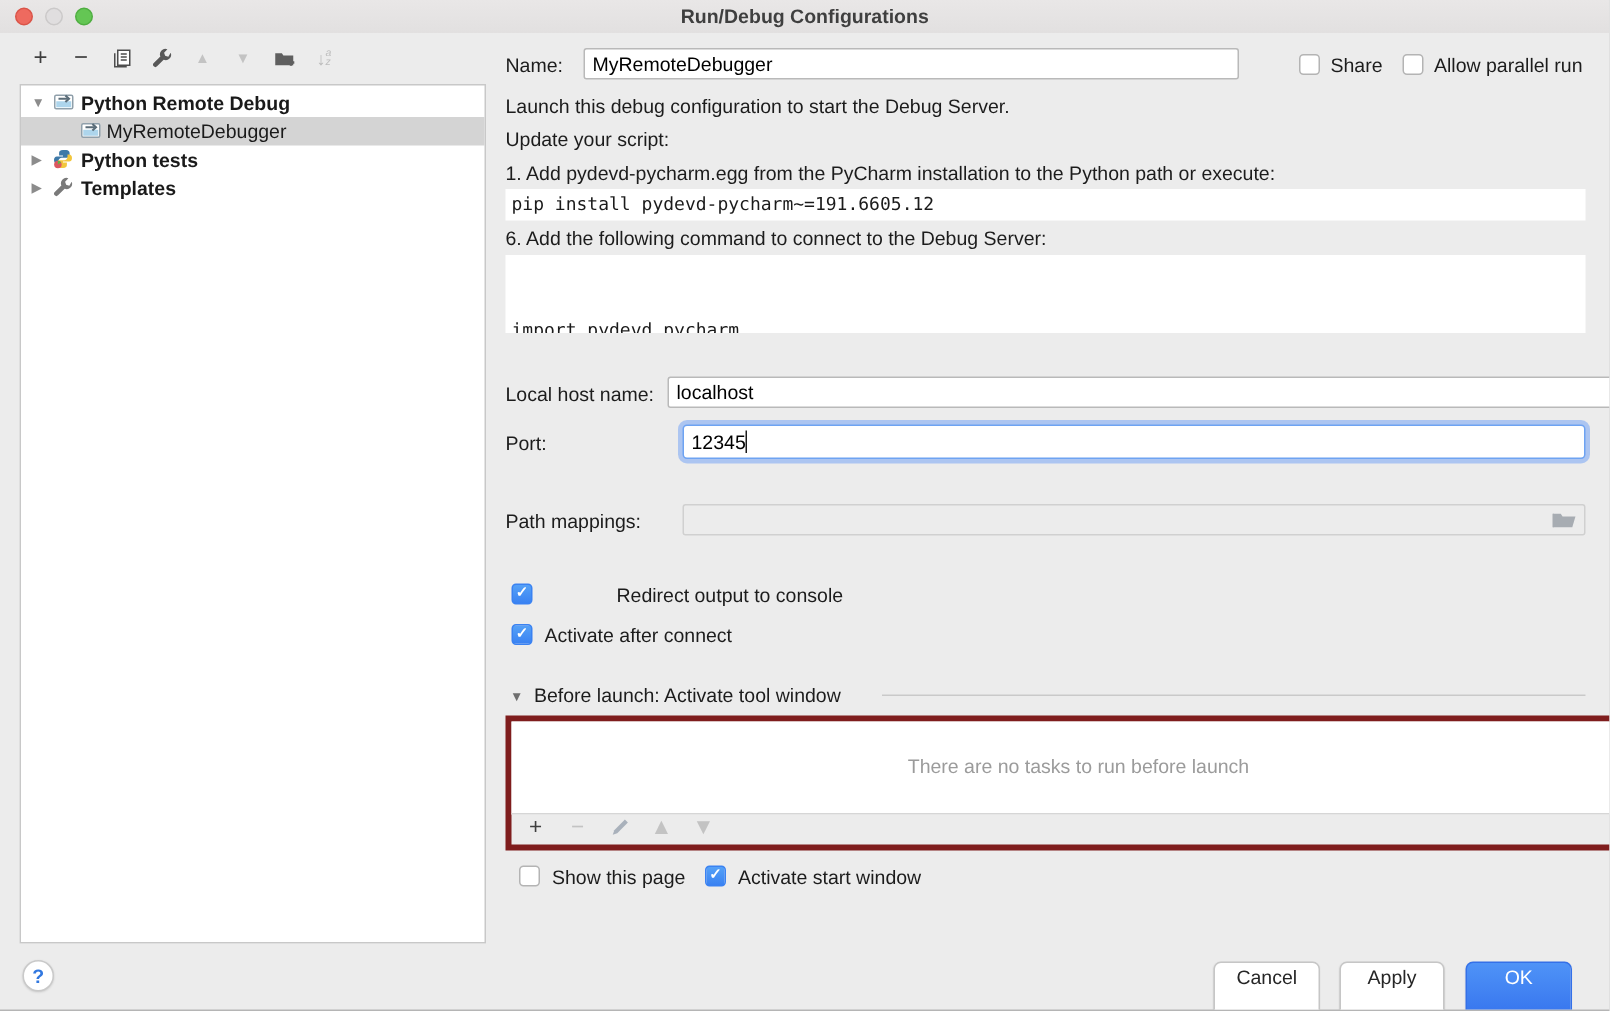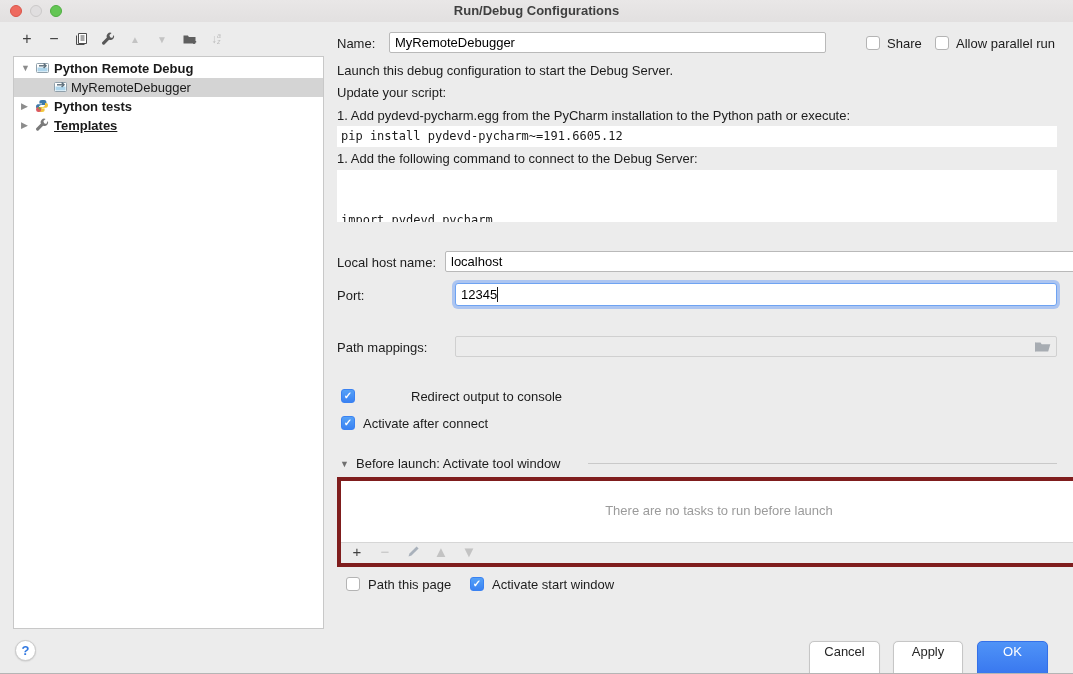--- a/index.html
+++ b/index.html
@@ -168,36 +168,36 @@
       </span>
       <span class="tlabel bold" style="left:40px;">Python tests</span>
     </div>
     <div class="trow" style="top:59px;">
       <span class="caret">▶</span>
       <span class="ticon" style="left:21px;">
         <svg width="14" height="14" viewBox="0 0 14 14">
             <path d="M12.8 3.1a3.6 3.6 0 0 1-4.7 4.7L3.7 12.2a1.55 1.55 0 1 1-2.2-2.2l4.4-4.4A3.6 3.6 0 0 1 10.6.9L8.4 3.1l.7 2.1 2.1.7z" fill="#7a7a7a"></path>
           </svg>
       </span>
-      <span class="tlabel bold" style="left:40px;text-decoration:underline;">Templates</span>
+      <span class="tlabel bold" style="left:40px;">Templates</span>
     </div>
   </div>
 
   <div class="lbl" style="left:337px; top:36px;">Name:</div>
   <input class="inp" style="left: 389px; top: 32px; width: 437px; height: 21px;" value="MyRemoteDebugger">
   <span class="cb" style="left:866px; top:36px;"></span>
   <div class="lbl" style="left:887px; top:36px;">Share</div>
   <span class="cb" style="left:935px; top:36px;"></span>
   <div class="lbl" style="left:956px; top:36px;">Allow parallel run</div>
 
   <div class="lbl" style="left:337px; top:63px;">Launch this debug configuration to start the Debug Server.</div>
   <div class="lbl" style="left:337px; top:85px;">Update your script:</div>
   <div class="lbl" style="left:337px; top:108px;">1. Add pydevd-pycharm.egg from the PyCharm installation to the Python path or execute:</div>
   <div class="code-band" style="left:337px; top:126px; width:720px; height:21px; line-height:21px; padding-left:4px;">pip install pydevd-pycharm~=191.6605.12</div>
-  <div class="lbl" style="left:337px; top:151px;">1. Add the following command to connect to the Debug Server:</div>
+  <div class="lbl" style="left:337px; top:151px;">6. Add the following command to connect to the Debug Server:</div>
   <div class="code-band" style="left:337px; top:170px; width:720px; height:52px; padding:5px 0 0 4px; line-height:18px;">
     <div>import pydevd_pycharm</div>
     
   </div>
 
   <div class="lbl" style="left:337px; top:255px;">Local host name:</div>
   <input class="inp" style="left: 445px; top: 251px; width: 698px; height: 21px;" value="localhost">
 
   <div class="lbl" style="left:337px; top:288px;">Port:</div>
   <input class="inp focused" style="left: 455px; top: 283px; width: 602px; height: 23px;" value="12345">
@@ -236,21 +236,21 @@
         <svg width="13" height="13" viewBox="0 0 13 13">
             <path d="M1.5 11.5l1-3L9.6 1.4l2 2L4.5 10.5z" fill="#a9b1bb"></path>
           </svg>
       </span>
       <span class="tb-ic tri dim">▲</span>
       <span class="tb-ic tri dim">▼</span>
     </div>
   </div>
 
   <span class="cb" style="left:346px; top:577px;"></span>
-  <div class="lbl" style="left:368px; top:577px;">Path this page</div>
+  <div class="lbl" style="left:368px; top:577px;">Show this page</div>
   <span class="cb checked" style="left:470px; top:577px;">
       <i>✓</i>
     </span>
   <div class="lbl" style="left:492px; top:577px;">Activate start window</div>
 
   <div class="help-btn">?</div>
   <div class="btn" style="left:809px; top:641px; width:71px;">Cancel</div>
   <div class="btn" style="left:893px; top:641px; width:70px;">Apply</div>
   <div class="btn primary" style="left:977px; top:641px; width:71px;">OK</div>
 

